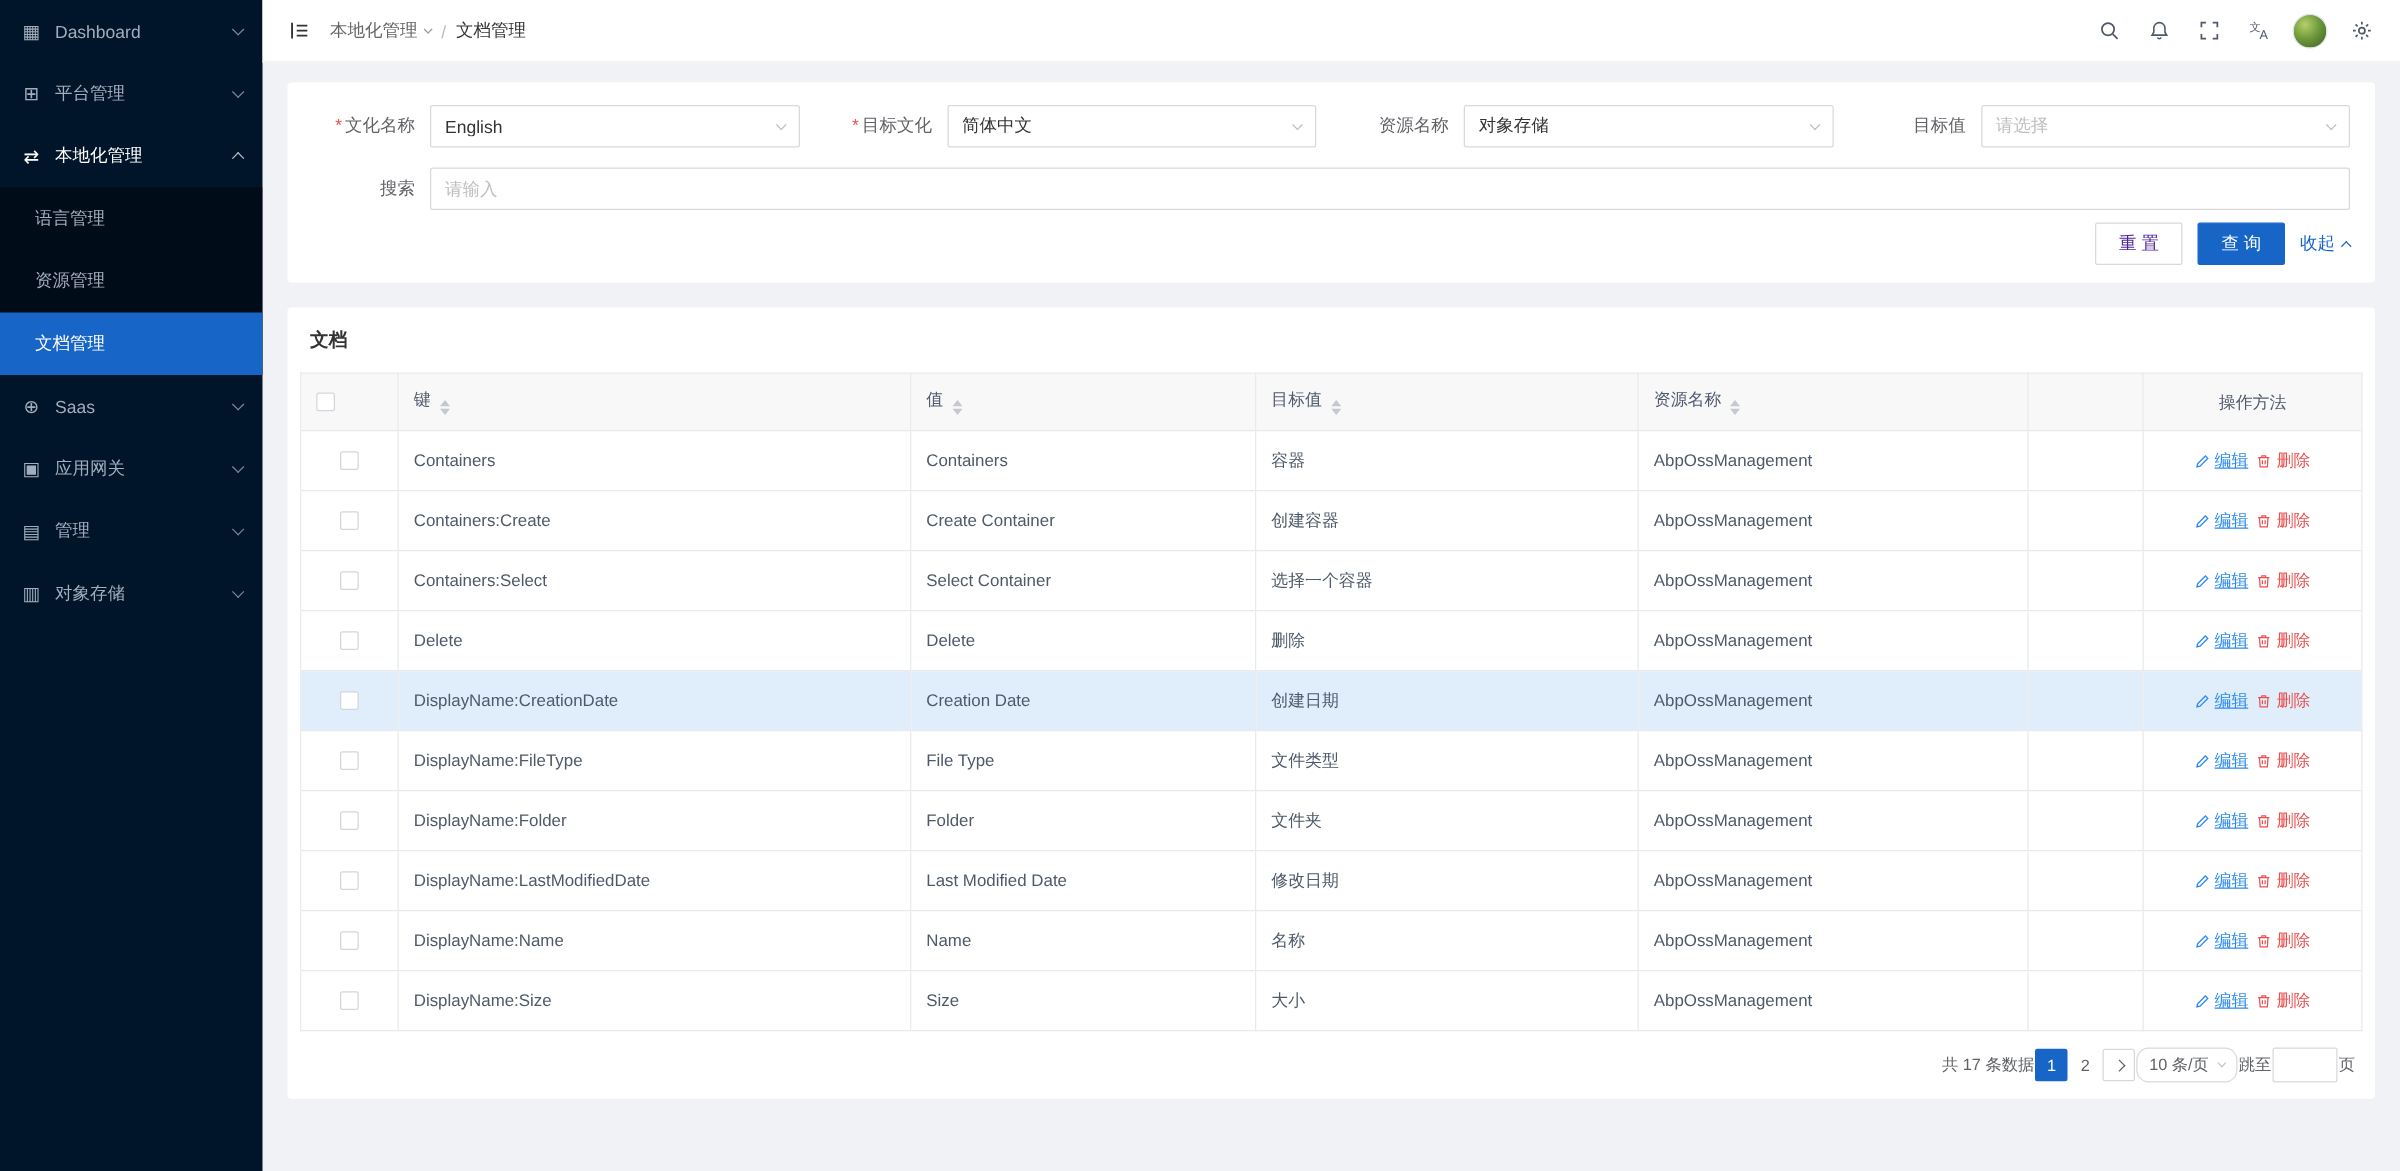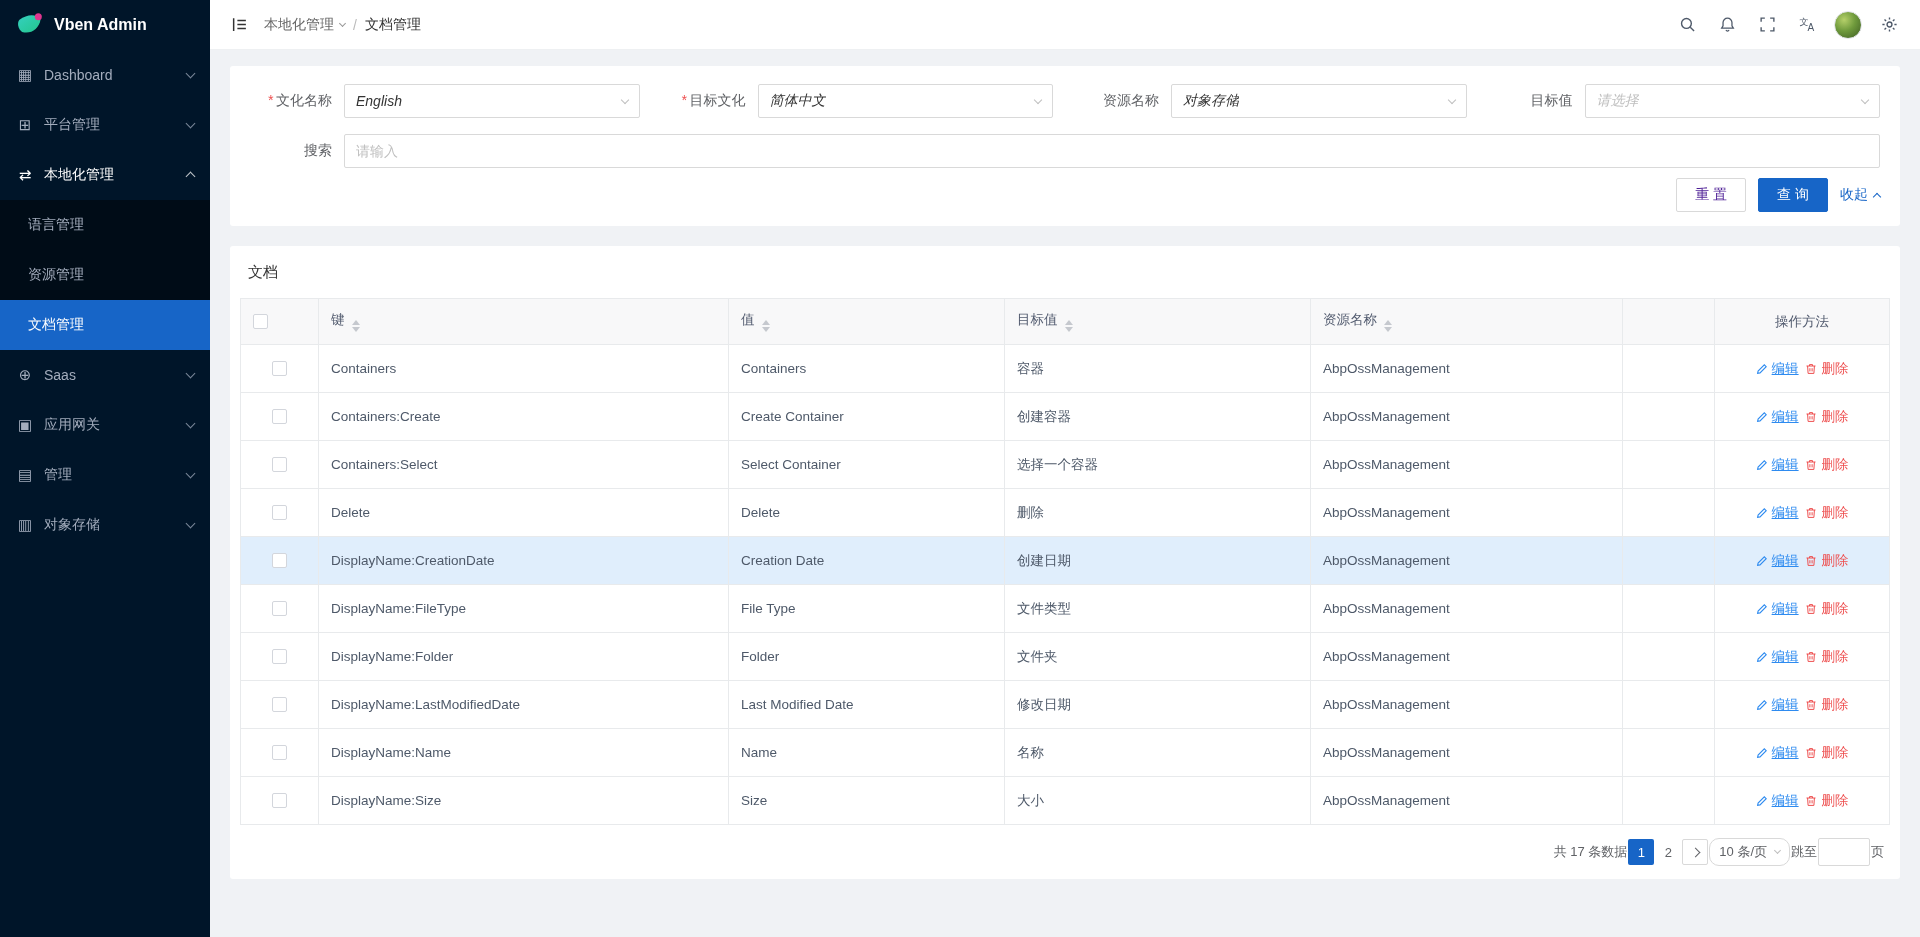--- a/index.html
+++ b/index.html
@@ -46,36 +46,36 @@
 
   .content { flex:1; overflow:hidden; }
 
   
   .filter-card { margin:16px 20px 0; background:#fff; border-radius:3px; padding:18px 20px 14px; }
   .f-row { display:flex; gap:24px; margin-bottom:16px; }
   .f-row.second { margin-bottom:10px; }
   .f-group { flex:1; display:flex; align-items:center; min-width:0; }
   .f-label { min-width:82px; text-align:right; margin-right:12px; color:#606266; white-space:nowrap; flex:none; }
   .req { color:var(--danger,#ee4f4f); margin-right:3px; }
-  .select-box { flex:1; height:34px; border:1px solid #d9d9d9; border-radius:2px; background:#fff; display:flex; align-items:center; justify-content:space-between; padding:0 11px; cursor:pointer; min-width:0;font-style:italic; }
+  .select-box { flex:1; height:34px; border:1px solid #d9d9d9; border-radius:2px; background:#fff; display:flex; align-items:center; justify-content:space-between; padding:0 11px; cursor:pointer; min-width:0; }
   .select-box .sel-value { color:#333; white-space:nowrap; overflow:hidden; }
   .select-box .sel-value.placeholder { color:#bfbfbf; }
   .select-box .chev { color:#bfbfbf; width:6px; height:6px; }
   .text-input { flex:1; height:34px; border:1px solid #d9d9d9; border-radius:2px; padding:0 11px; font-size:14px; color:#333; outline:none; font-family:inherit; }
   .text-input::placeholder { color:#bfbfbf; }
   .f-actions { display:flex; justify-content:flex-end; align-items:center; gap:12px; height:34px; }
   .btn { height:34px; padding:0 18px; border:1px solid #d9d9d9; background:#fff; border-radius:2px; font-size:14px; color:#4c1d95; cursor:pointer; font-family:inherit; white-space:nowrap; }
   .btn-primary { background:var(--primary,#1765c7); border-color:var(--primary,#1765c7); color:#fff; }
   .collapse-link { display:flex; align-items:center; gap:6px; color:var(--primary,#1765c7); cursor:pointer; font-size:14px; }
   .collapse-link .chev { width:6px; height:6px; }
 
   
   .table-card { margin:20px 20px 0; background:#fff; border-radius:3px; padding:0 10px; }
   .panel-toolbar { height:52px; display:flex; align-items:center; padding:0 8px; }
-  .panel-title { font-size:15px; color:#333; }
+  .panel-title { font-size:15px; color:#333;font-weight:bold; }
   .toolbar-right { margin-left:auto; display:flex; align-items:center; gap:18px; }
   .tool-icon { width:20px; height:20px; display:flex; align-items:center; justify-content:center; color:#606266; cursor:pointer; }
   .tool-icon svg { width:16px; height:16px; }
 
   table.grid { width:100%; border-collapse:collapse; table-layout:fixed; font-size:13.5px; }
   .grid th, .grid td { border:1px solid #e8eaec; padding:0 12px; }
   .grid th { background:#f8f8f9; height:46px; text-align:left; color:#515a6e; font-weight:500; }
   .grid td { height:48px; color:#4e5969; overflow:hidden; white-space:nowrap; text-overflow:ellipsis; }
   .grid th.center, .grid td.center { text-align:center; }
   .cb-cell { text-align:center; }
@@ -96,33 +96,20 @@
   .page-btn.active { background:var(--primary,#1765c7); color:#fff; }
   .page-btn.next { border:1px solid #d9d9d9; background:#fff; color:#606266; }
   .size-select { height:28px; border:1px solid #d9d9d9; border-radius:10px; background:#fff; display:flex; align-items:center; gap:8px; padding:0 9px; cursor:pointer; }
   .size-select .chev { width:5px; height:5px; color:#bfbfbf; }
   .jump-input { width:52px; height:28px; border:1px solid #d9d9d9; border-radius:2px; outline:none; padding:0 6px; font-family:inherit; font-size:13px; }
 </style>
 </head>
 <body>
 
 <aside class="sidebar">
-  <div class="logo">
-    <svg width="28" height="28" viewBox="0 0 32 32">
-      <defs>
-        <linearGradient id="lg1" x1="0" y1="0" x2="1" y2="1">
-          <stop offset="0" stop-color="#35d0c0"></stop>
-            <stop offset="1" stop-color="#23c68b"></stop>
-        </linearGradient>
-      </defs>
-      <path d="M4 10c9-7 20-7 24 0-1.5 10-11 17-21 14C2.5 21 .8 13.5 4 10z" fill="url(#lg1)"></path>
-      <circle cx="25.5" cy="6.5" r="4" fill="#e0368f"></circle>
-    </svg>
-    <span class="logo-text">Vben Admin</span>
-  </div>
   <nav class="menu">
     <div class="menu-item">
       <span class="mi-icon icon-glyph">▦</span>
       <span class="mi-label">Dashboard</span>
       <i class="chev down"></i>
     </div>
     <div class="menu-item">
       <span class="mi-icon icon-glyph">⊞</span>
       <span class="mi-label">平台管理</span>
       <i class="chev down"></i>

